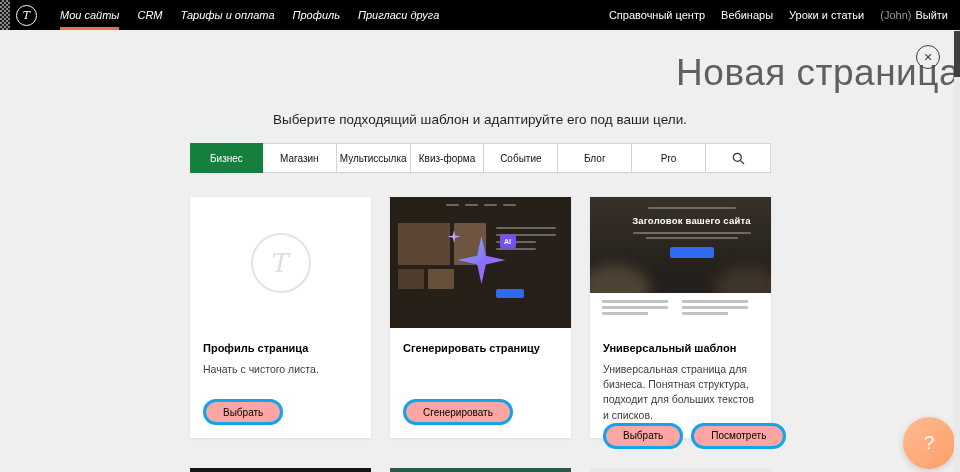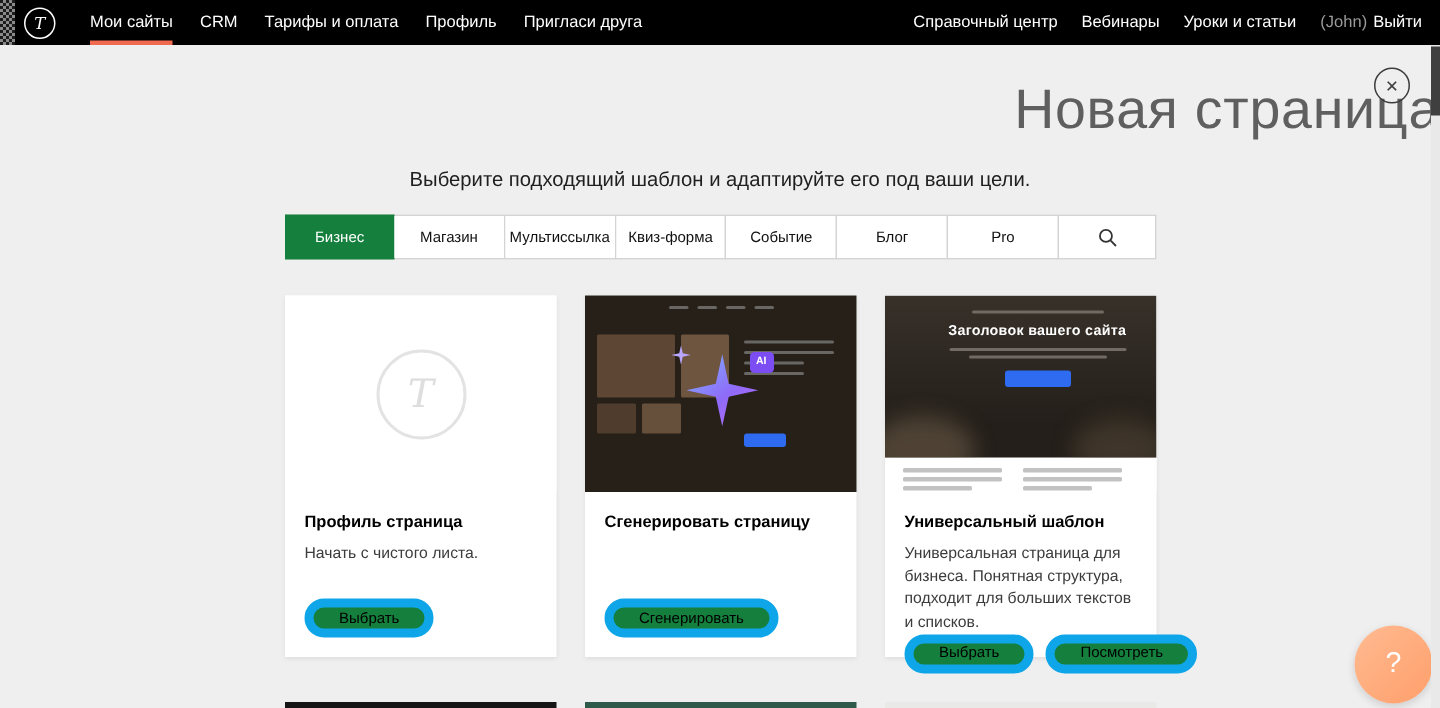--- a/index.html
+++ b/index.html
@@ -8,21 +8,21 @@
   .screen { position:relative; width:960px; height:472px; overflow:hidden; background:#efefef; }
 
   
   .topbar { position:absolute; top:0; left:0; width:960px; height:30px; background:#000; display:flex; align-items:stretch; z-index:5; }
   .edge-pattern { width:10px; height:30px; background:
       repeating-conic-gradient(#8a8a8a 0% 25%, #1c1c1c 0% 50%);
       background-size:4px 4px; }
   .logo-circle { width:21px; height:21px; border:1.2px solid #fff; border-radius:50%;
       color:#fff; font-size:11px; display:flex; align-items:center; justify-content:center;
       margin:auto 0 auto 6px; font-family:"DejaVu Serif", serif; font-style:italic; cursor:pointer; }
-  .nav-left { display:flex; align-items:stretch; margin-left:14px; }
+  .nav-left { display:flex; align-items:stretch; margin-left:14px;font-style:italic; }
   .nav-item { color:#fff; font-size:11px; display:flex; align-items:center;
       padding:0 9px; cursor:pointer; position:relative; white-space:nowrap; }
   .nav-item.active::after { content:""; position:absolute; left:9px; right:9px; bottom:0; height:3px; background:#ef6a4e; }
   .nav-right { display:flex; align-items:center; margin-left:auto; margin-right:12px; }
   .nav-right .nav-item { padding:0 8px; }
   .user-wrap { display:flex; align-items:center; gap:4px; padding:0 0 0 8px; }
   .user-name { color:#9a9a9a; font-size:11px; }
   .logout { color:#fff; font-size:11px; cursor:pointer; }
 
   
@@ -46,21 +46,21 @@
   
   .cards { position:absolute; top:197px; left:190px; width:581px; display:grid;
       grid-template-columns:181px 181px 181px; column-gap:19px; row-gap:30px; }
   .card { width:181px; height:241px; background:#fff; box-shadow:0 1px 3px rgba(0,0,0,.07);
       display:flex; flex-direction:column; cursor:pointer; }
   .preview { width:181px; height:131px; position:relative; overflow:hidden; flex:none; }
   .card-body { flex:1; padding:14px 13px 13px; display:flex; flex-direction:column; }
   .card-title { font-size:11px; font-weight:bold; color:#000; margin-bottom:8px; }
   .card-desc { font-size:10.5px; color:#3c3c3c; line-height:1.45; }
   .card-actions { margin-top:auto; display:flex; gap:8px; }
-  .btn { height:26px; padding:0 17px; border:6px solid #0ea5e9; border-radius:14px; background:#15803d;
+  .btn { height:26px; padding:0 17px; border:3px solid #0ea5e9; border-radius:14px; background:#fca5a5;
       font-size:10px; color:#000; cursor:pointer; font-family:"Liberation Sans", sans-serif; }
 
   
   .preview.blank { background:#fff; }
   .watermark { position:absolute; left:50%; top:50%; transform:translate(-50%,-50%);
       width:60px; height:60px; border:2px solid #e3e3e3; border-radius:50%;
       display:flex; align-items:center; justify-content:center;
       color:#dedede; font-size:26px; font-family:"DejaVu Serif", serif; font-style:italic; }
 
   
@@ -84,21 +84,21 @@
       clip-path:polygon(50% 0%, 59% 41%, 100% 50%, 59% 59%, 50% 100%, 41% 59%, 0% 50%, 41% 41%);
       filter:drop-shadow(0 0 6px rgba(140,110,255,.7)); }
   .sparkle { position:absolute; left:2px; top:0; width:13px; height:13px; background:#b9a6ff;
       clip-path:polygon(50% 0%, 59% 41%, 100% 50%, 59% 59%, 50% 100%, 41% 59%, 0% 50%, 41% 41%); }
   .ai-badge { position:absolute; right:0; top:4px; width:16px; height:14px; background:#7c4df3;
       border-radius:3px; color:#fff; font-size:7px; font-weight:bold; display:flex;
       align-items:center; justify-content:center; }
 
   
   .preview.uni { background:#fff; }
-  .uni-photo { position:relative; width:100%; height:108px; overflow:hidden;
+  .uni-photo { position:relative; width:100%; height:96px; overflow:hidden;
       background:linear-gradient(180deg,#38312a 0%, #241f1a 80%);padding-left:22px; }
   .blur-shape { position:absolute; border-radius:50%; filter:blur(7px); opacity:.5; }
   .b1 { left:-10px; bottom:-18px; width:70px; height:46px; background:#7a6750; }
   .b2 { right:-8px; bottom:-14px; width:64px; height:40px; background:#5a4c3a; }
   .uni-cap { margin:10px auto 6px; width:88px; height:2px; background:#9a938b; opacity:.6; border-radius:1px; }
   .uni-heading { text-align:center; color:#fff; font-size:9.5px; font-weight:bold; letter-spacing:.2px; position:relative; }
   .uni-sub { margin:6px auto 0; width:118px; height:2px; background:#b3aca3; opacity:.5; border-radius:1px; }
   .uni-sub.short { width:92px; margin-top:3px; }
   .uni-btn { position:relative; margin:8px auto 0; width:44px; height:11px; }
   .uni-below { height:35px; background:#fff; display:flex; gap:14px; padding:7px 12px; }

